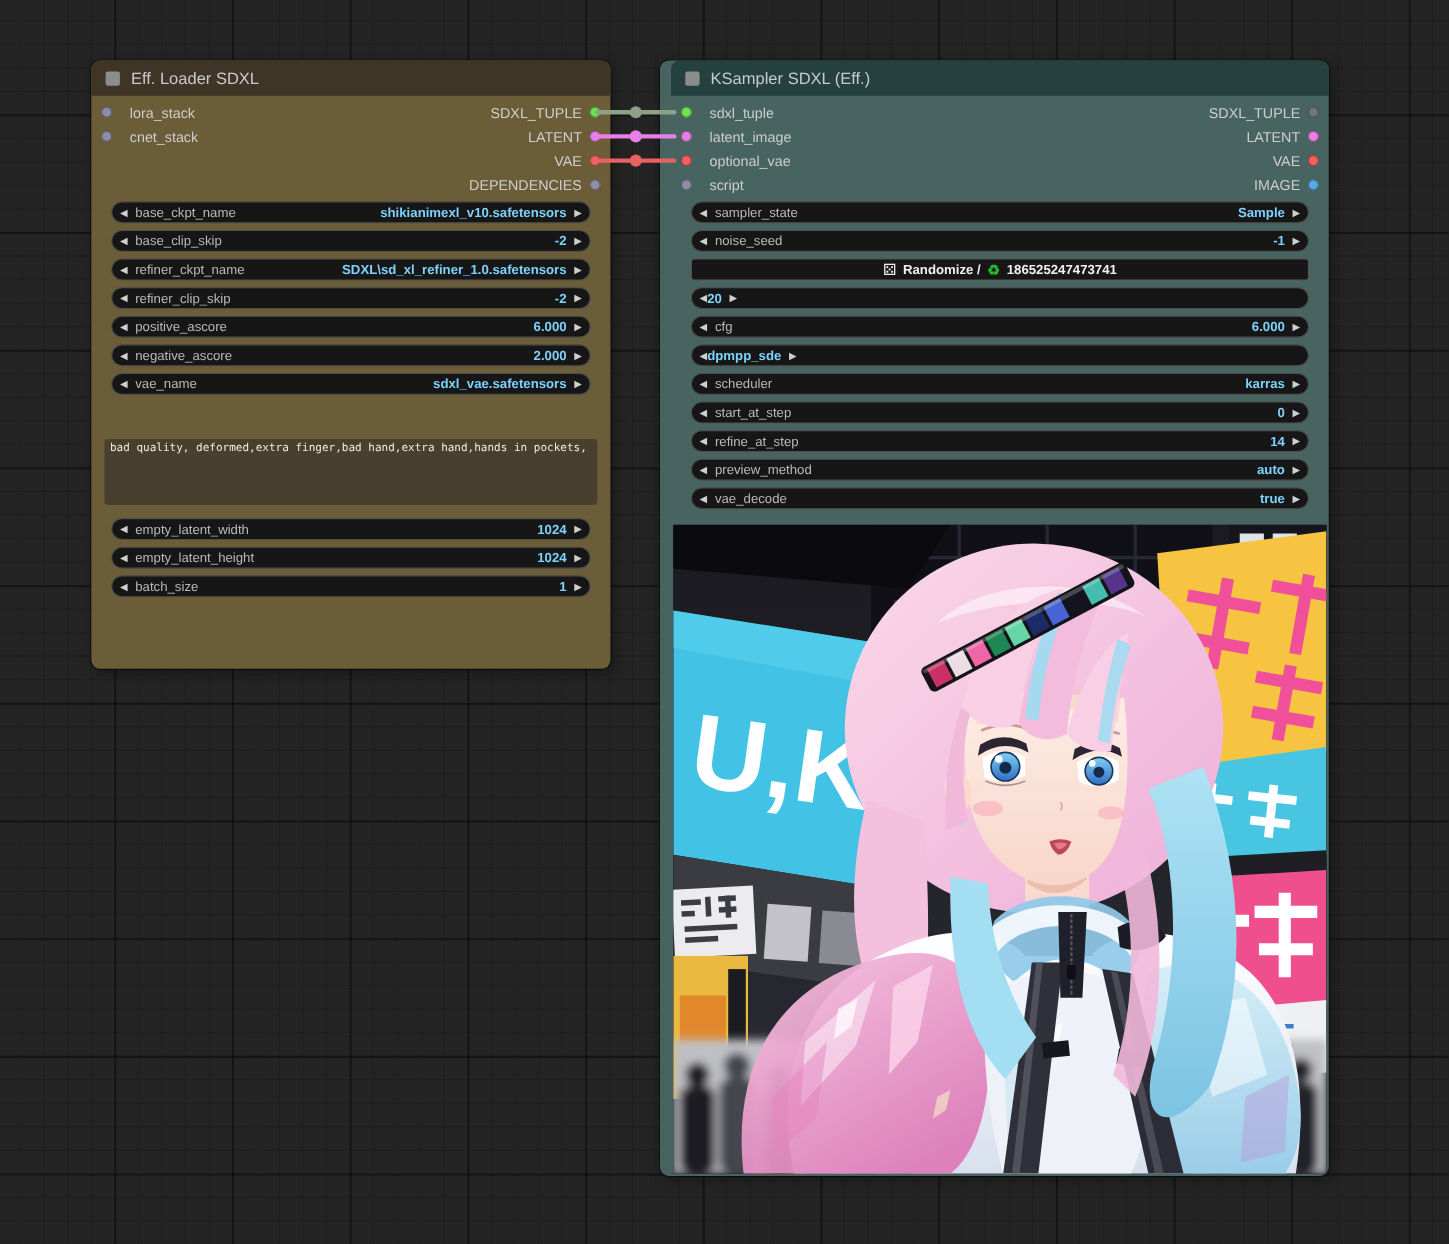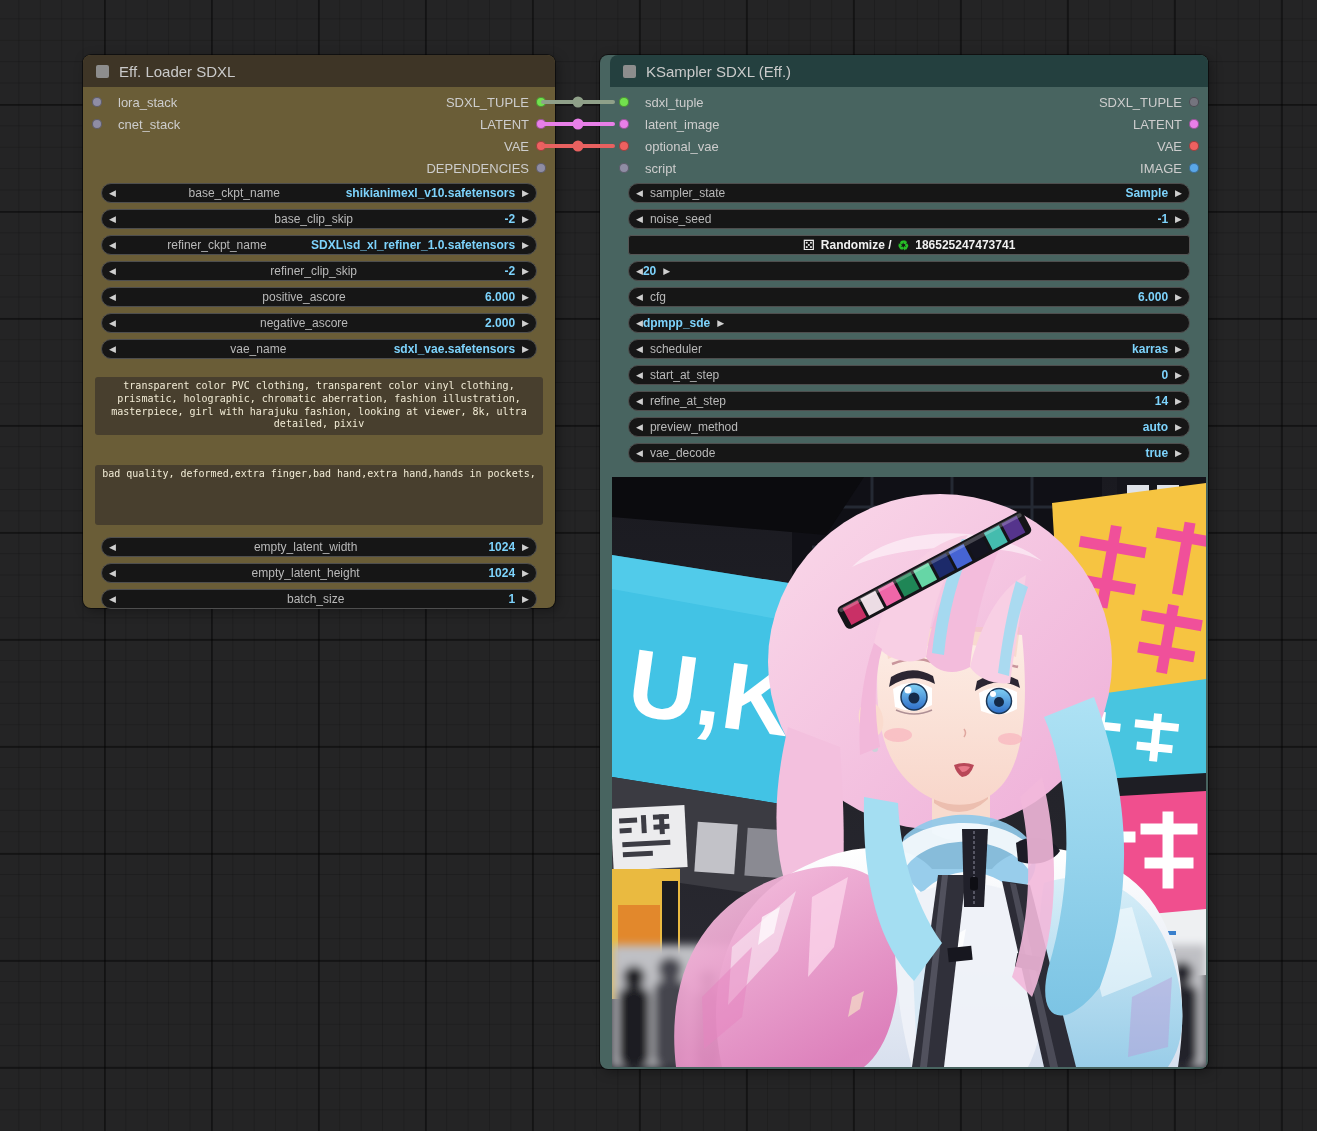--- a/index.html
+++ b/index.html
@@ -11,21 +11,21 @@
       linear-gradient(rgba(0,0,0,.38) 2px, transparent 2px),
       linear-gradient(90deg, rgba(0,0,0,.16) 1px, transparent 1px),
       linear-gradient(rgba(0,0,0,.16) 1px, transparent 1px);
     background-size:107px 107px,107px 107px,21.4px 21.4px,21.4px 21.4px;
     background-position:-3px -3px;
     font-family:"Liberation Sans",sans-serif;
   }
   .node{position:absolute;border-radius:8px;box-shadow:0 0 0 1px rgba(0,0,0,.5),3px 3px 12px rgba(0,0,0,.35);}
   .node-header{height:32px;border-radius:8px 8px 0 0;display:flex;align-items:center;gap:10px;padding:0 13px;font-size:15px;color:#cacaca;}
   .collapse-box{width:13px;height:13px;border-radius:2px;background:#8d8d8d;flex:0 0 auto;}
-  .loader{left:83px;top:55px;width:472px;height:553px;background:#6a5d37;text-align:center;}
+  .loader{left:83px;top:55px;width:472px;height:553px;background:#6a5d37;}
   .loader .node-header{background:#3e3526;}
   .sampler{left:600px;top:55px;width:598px;height:1014px;background:#486460;padding-left:10px;}
   .sampler .node-header{background:#24403f;}
 
   .slots{position:relative;height:92px;margin-top:4px;font-size:13px;color:#cdcdcd;}
   .srow{position:absolute;left:0;right:0;height:22px;}
   .slot-in{position:absolute;left:9px;top:0;height:22px;display:flex;align-items:center;gap:16px;}
   .slot-out{position:absolute;right:9px;top:0;height:22px;display:flex;align-items:center;gap:7px;}
   .dot{width:10px;height:10px;border-radius:50%;box-shadow:inset 0 0 0 1px rgba(0,0,0,.35);}
   .c-green{background:#72e14e}.c-magenta{background:#e87fe8}.c-red{background:#ee6160}
@@ -39,21 +39,21 @@
   .wvalue{margin-right:7px;font-weight:bold;color:#7dd3fc;white-space:nowrap;}
 
   .seed-btn{height:20px;margin-bottom:6px;background:#161616;border:1px solid #555;border-radius:3px;
     display:flex;align-items:center;justify-content:center;gap:6px;font-size:12px;font-weight:bold;color:#f0f0f0;box-sizing:border-box;}
   .dice{color:#eee;font-weight:normal;font-size:14px;}
   .recycle{color:#27bd27;font-size:13px;}
 
   .prompt{margin:18px 12px 0 12px;height:58px;background:#483f2e;border-radius:3px;padding:3px 5px;
     font:10px/12.8px "DejaVu Sans Mono",monospace;color:#f2ecd6;overflow:hidden;white-space:pre-wrap;
     word-break:normal;box-sizing:border-box;}
-  .prompt.neg{margin-top:30px;height:60px;}
+  .prompt.neg{margin-top:40px;height:60px;}
 
   .preview{margin:14px 2px 0 2px;width:594px;height:590px;overflow:hidden;background:#17171b;}
   .preview svg{display:block;}
 
   .wire{position:absolute;height:4px;border-radius:2px;z-index:3;}
   .wire::after{content:"";position:absolute;left:50%;top:50%;transform:translate(-50%,-50%);
     width:11px;height:11px;border-radius:50%;background:inherit;}
   #wire-tuple{left:541px;top:100px;width:74px;background:#8fa089;}
   #wire-latent{left:541px;top:122px;width:74px;background:#e87fe8;}
   #wire-vae{left:541px;top:144px;width:74px;background:#e86160;}
@@ -146,21 +146,20 @@
         <span class="arrow">▶</span>
       </div>
       <div class="pill">
         <span class="arrow">◀</span>
         <span class="wlabel">vae_name</span>
         <span class="wvalue">sdxl_vae.safetensors</span>
         <span class="arrow">▶</span>
       </div>
     </div>
 
-    <div class="prompt pos">transparent color PVC clothing, transparent color vinyl clothing, prismatic, holographic, chromatic aberration, fashion illustration, masterpiece, girl with harajuku fashion, looking at viewer, 8k, ultra detailed, pixiv</div>
     <div class="prompt neg">bad quality, deformed,extra finger,bad hand,extra hand,hands in pockets,</div>
 
     <div class="widget-area" style="margin-top:12px;">
       <div class="pill">
         <span class="arrow">◀</span>
         <span class="wlabel">empty_latent_width</span>
         <span class="wvalue">1024</span>
         <span class="arrow">▶</span>
       </div>
       <div class="pill">

